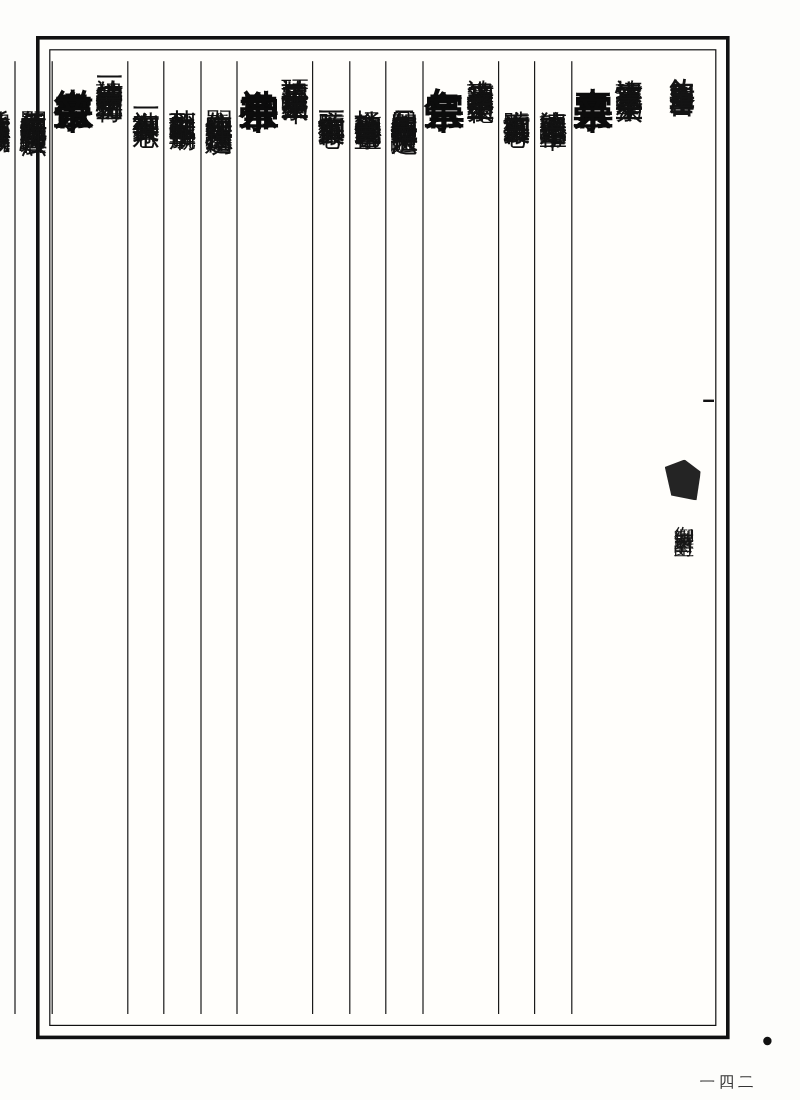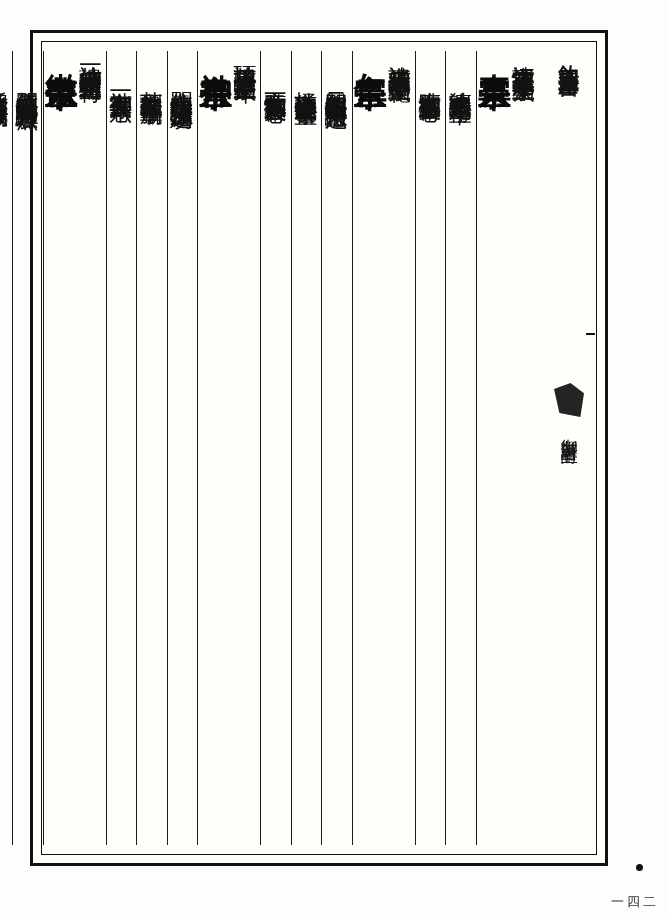--- a/index.html
+++ b/index.html
@@ -129,21 +129,21 @@
   }
   .colinner {
     display: flex;
     flex-direction: row;
     align-items: flex-start;
     height: 100%;
   }
   
   #folio {
     position: absolute;
-    right: 8px;
+    right: 36px;
     bottom: 6px;
     font-size: 13px;
     color: #333;
     letter-spacing: 3px;
   }
   #edge-dot {
     position: absolute;
     right: 24px;
     bottom: 46px;
     width: 7px;

